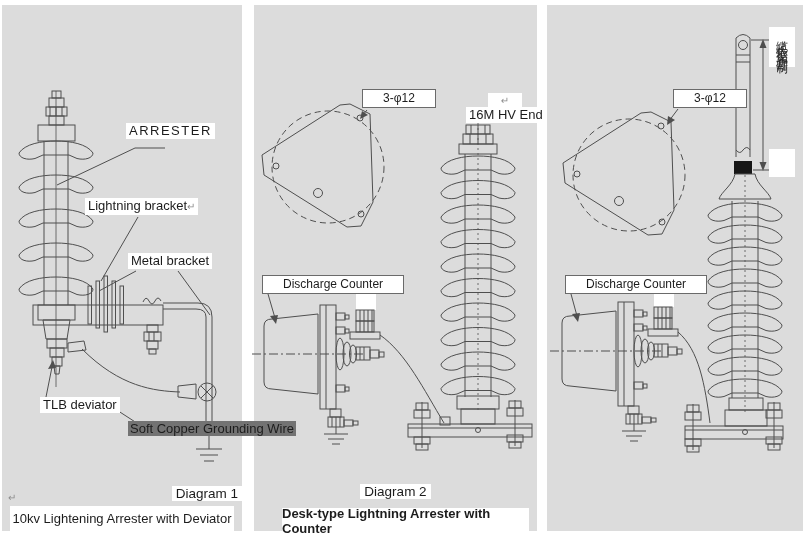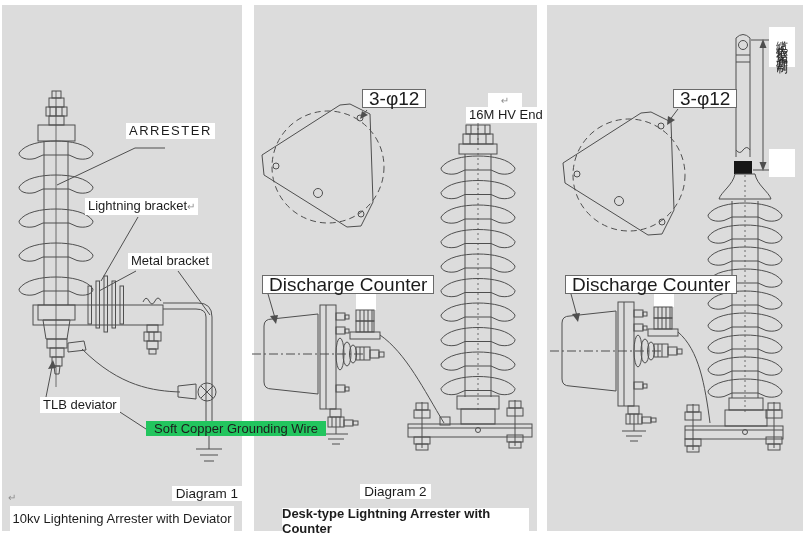--- a/index.html
+++ b/index.html
@@ -4,32 +4,32 @@
 <style>
   html,body{margin:0;padding:0;background:#ffffff;}
   #stage{position:relative;width:809px;height:536px;background:#ffffff;overflow:hidden;
          font-family:"Liberation Sans",sans-serif;color:#1c1c1c;}
   .panel{position:absolute;top:5px;height:526px;background:#dcdcdc;}
   #panel1{left:2px;width:240px;}
   #panel2{left:254px;width:283px;}
   #panel3{left:547px;width:256px;}
   .panel svg{position:absolute;left:0;top:0;overflow:visible;}
   .lbl{position:absolute;font-size:13px;line-height:16px;white-space:nowrap;background:#ffffff;padding:0 3px;}
-  .boxed{border:1px solid #6a6a6a;background:#ffffff;padding:0 6px;font-size:19px;line-height:17px;}
+  .boxed{border:1px solid #6a6a6a;background:#ffffff;padding:0 20px;font-size:12px;line-height:17px;}
   .diagram-label{position:absolute;left:0;right:0;text-align:center;font-size:13.5px;}
   .diagram-label span{background:#ffffff;padding:0 4px;}
   .caption{position:absolute;background:#ffffff;display:flex;align-items:center;justify-content:center;
            font-size:13px;height:25px;}
   .retmark{color:#8d8d8d;font-size:10px;}
   .ret-abs{position:absolute;color:#8d8d8d;font-size:10px;background:transparent;}
   .whitepatch{position:absolute;background:#ffffff;}
   #cn-note{position:absolute;left:228px;top:26px;font-size:12px;line-height:14px;
            writing-mode:vertical-rl;text-orientation:upright;letter-spacing:3px;color:#2a2a2a;}
-  #gw-label{position:absolute;left:146px;top:421px;font-size:13px;background:#22c55e;
-            padding:0 8px;white-space:nowrap;z-index:4;}
+  #gw-label{position:absolute;left:128px;top:421px;font-size:13px;background:#737373;
+            padding:0 2px;white-space:nowrap;z-index:4;}
   .ret-box{position:absolute;background:#ffffff;display:flex;align-items:center;justify-content:center;}
 </style>
 </head>
 <body>
 
 <div id="stage">
 
   <svg width="0" height="0" style="position:absolute">
     <defs>
       <path id="g-shed" d="M-37,14 C-31,5 -15,2 0,2 C15,2 31,5 37,14 C37,19 29,21.5 21,19.5 L13,16 L-13,16 L-21,19.5 C-29,21.5 -37,19 -37,14 Z" fill="none" stroke="#4f4f4f" stroke-width="1"></path>

